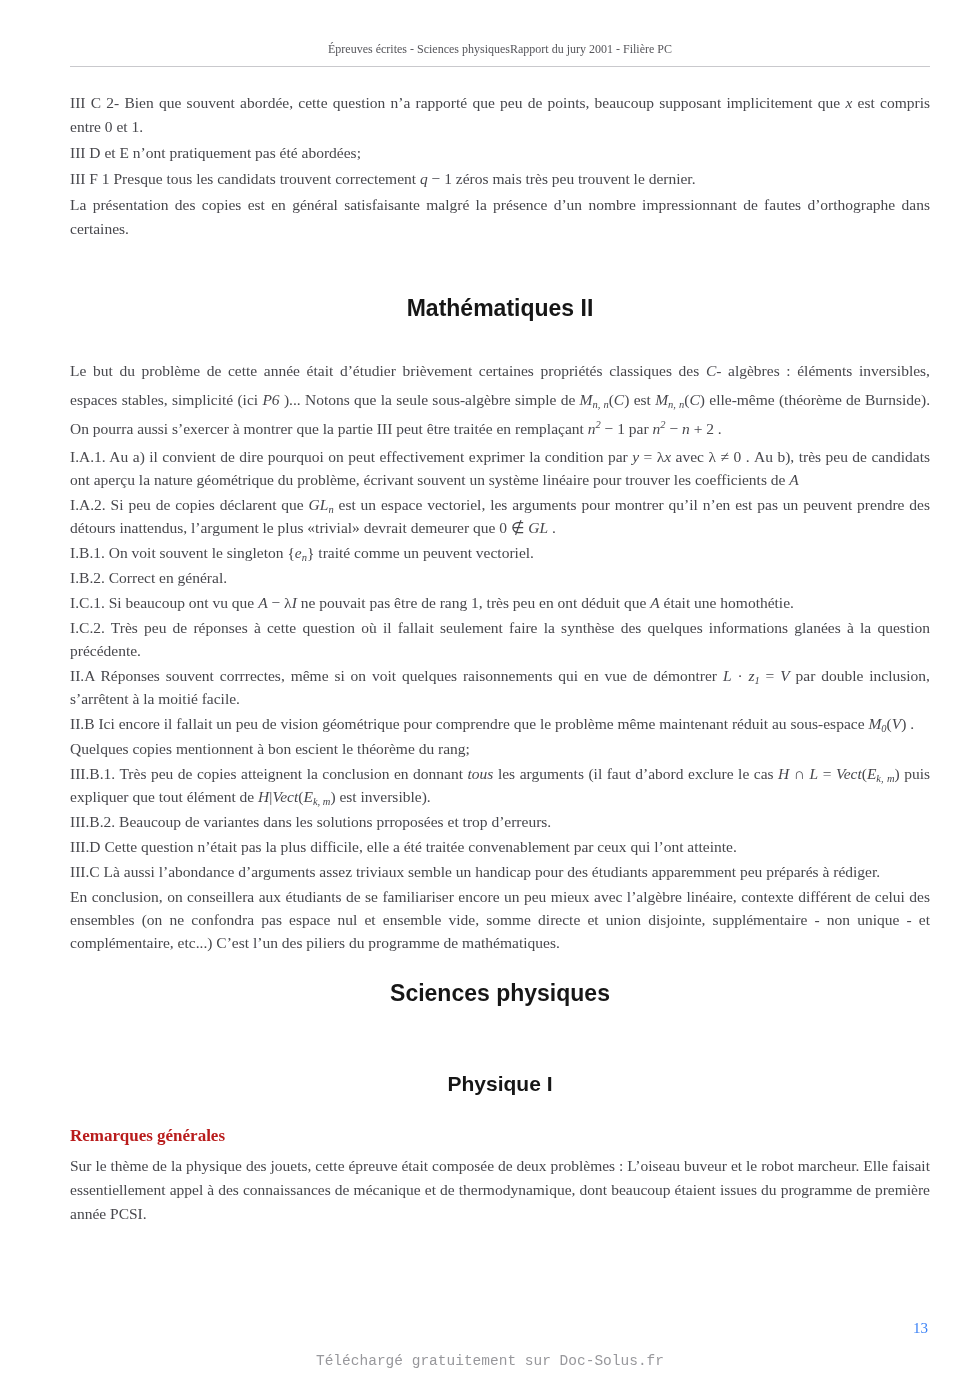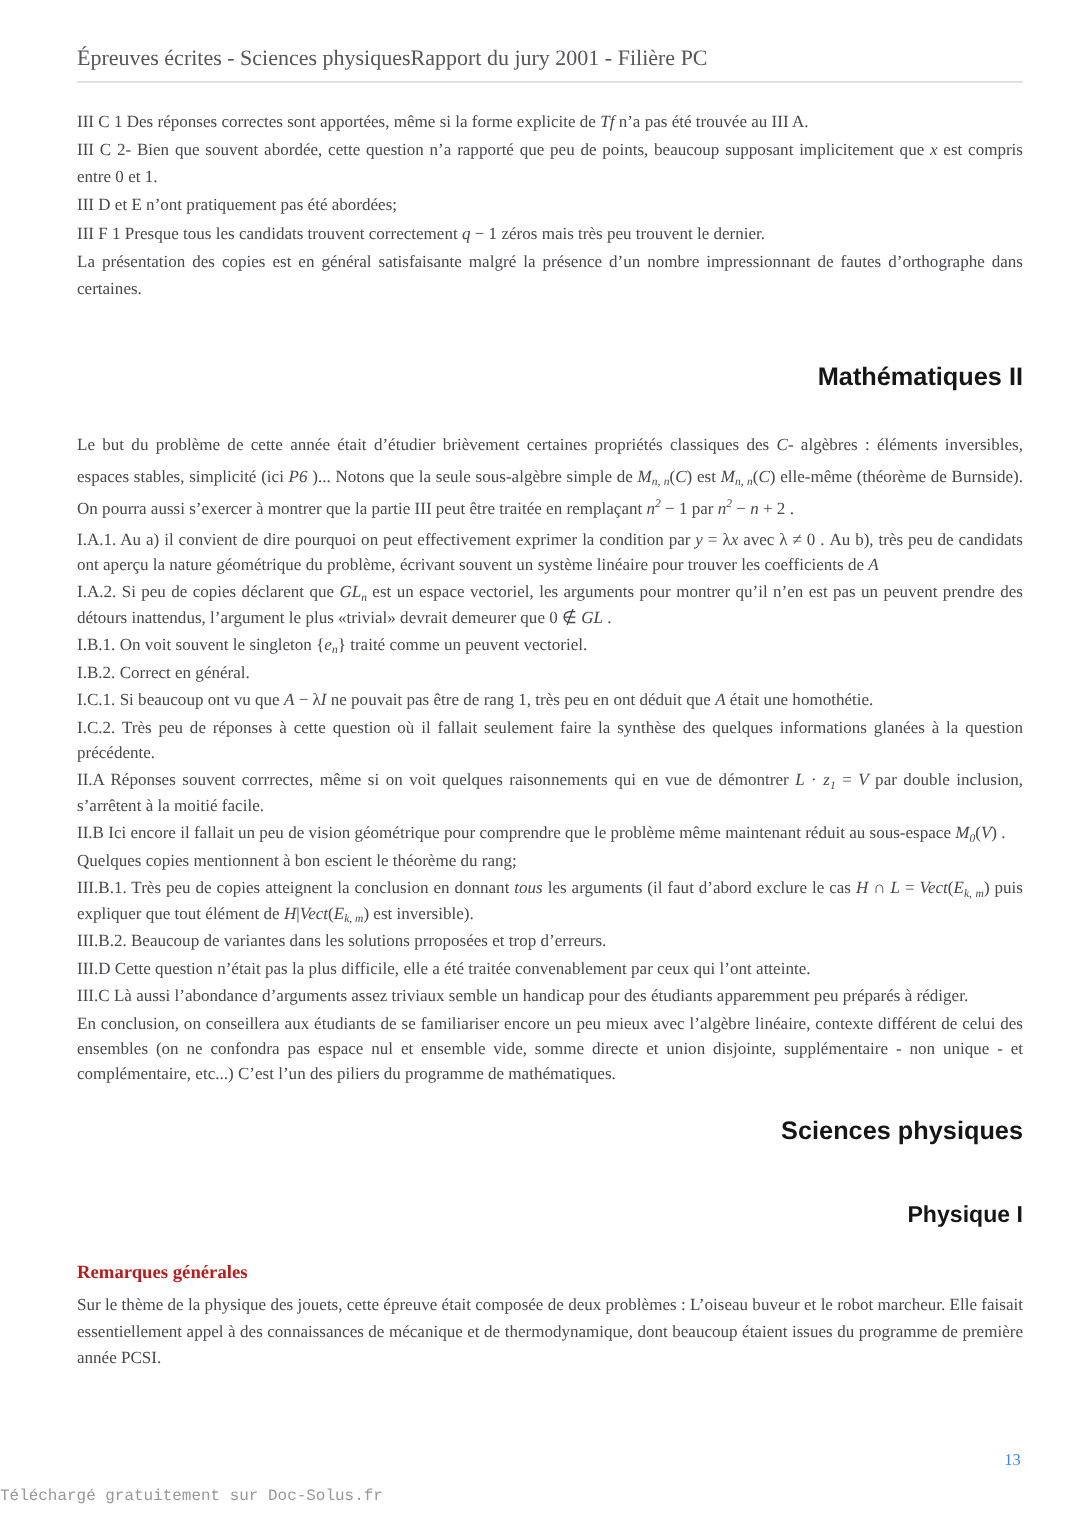--- a/index.html
+++ b/index.html
@@ -8,81 +8,81 @@
     width:980px; height:1387px;
     margin:0 auto;
     background:#ffffff;
     box-sizing:border-box;
     padding:42px 50px 0 70px;
     font-family:"Liberation Serif", serif;
     color:#47474c;
     overflow:hidden;
   }
   .hdr {
-    display:flex; justify-content:flex-start; align-items:baseline;
-    font-size:20px; color:#55555a;
+    display:flex; justify-content:center; align-items:baseline;
+    font-size:12px; color:#55555a;
     padding-bottom:9px;
     border-bottom:1px solid #c9c9cd;
   }
   .doc-main { padding-top:22px; }
   .para {
     margin:2px 0;
     font-size:15.5px;
     line-height:24px;
     text-align:justify;
   }
   .sec-math .para { line-height:23px; }
   .para.loose { line-height:29px; }
   .para i { font-style:italic; }
   .para sub, .para sup { font-style:italic; font-size:10.5px; line-height:0; }
   .para sub { vertical-align:-3px; }
   .para sup { vertical-align:6px; }
   .sec-title {
     font-family:"Liberation Sans", sans-serif;
     font-weight:bold;
     color:#161616;
-    text-align:right;
+    text-align:center;
     font-size:23px;
     margin:54px 0 34px 0;
   }
   .sec-title.sp { margin:26px 0 0 0; }
-  .sec-title.phys1 { font-size:21px; margin:52px 0 0 0; }
+  .sec-title.phys1 { font-size:21px; margin:65px 0 0 0; }
   .subsec-title {
     font-family:"Liberation Serif", serif;
     font-weight:bold;
     color:#b91c1c;
     font-size:17px;
     margin:30px 0 8px 0;
   }
   .remarks .para { line-height:24px; }
   .page-number {
     position:absolute; right:52px; bottom:50px;
     font-size:15px; color:#3b82f6;
   }
   .download-notice {
     position:absolute; left:0; bottom:18px; width:100%;
+    text-align:center;
     font-family:"Liberation Mono", monospace;
     font-size:14.5px;
     color:#98989c;
   }
 </style>
 </head>
 <body>
 
 <div class="page">
 
   <div class="hdr">
     <span>Épreuves écrites - Sciences physiques</span>
     <span>Rapport du jury 2001 - Filière PC</span>
   </div>
 
   <div class="doc-main">
 
     <div>
-      <p class="para"><span>III C 1 Des réponses correctes sont apportées, même si la forme explicite de </span><i>Tf</i><span> n’a pas été trouvée au III A.</span></p>
       <p class="para"><span>III C 2- Bien que souvent abordée, cette question n’a rapporté que peu de points, beaucoup supposant implicitement que </span><i>x</i><span> est compris entre 0 et 1.</span></p>
       <p class="para"><span>III D et E n’ont pratiquement pas été abordées;</span></p>
       <p class="para"><span>III F 1 Presque tous les candidats trouvent correctement </span><i>q</i><span> − 1 zéros mais très peu trouvent le dernier.</span></p>
       <p class="para"><span>La présentation des copies est en général satisfaisante malgré la présence d’un nombre impressionnant de fautes d’orthographe dans certaines.</span></p>
     </div>
 
     <h1 class="sec-title">Mathématiques II</h1>
 
     <div class="sec-math">
       <p class="para loose"><span>Le but du problème de cette année était d’étudier brièvement certaines propriétés classiques des </span><i>C</i><span>- algèbres : éléments inversibles, espaces stables, simplicité (ici </span><i>P6</i><span> )... Notons que la seule sous-algèbre simple de </span><i>M</i><sub>n, n</sub><span>(</span><i>C</i><span>) est </span><i>M</i><sub>n, n</sub><span>(</span><i>C</i><span>) elle-même (théorème de Burnside). On pourra aussi s’exercer à montrer que la partie III peut être traitée en remplaçant </span><i>n</i><sup>2</sup><span> − 1 par </span><i>n</i><sup>2</sup><span> − </span><i>n</i><span> + 2 .</span></p>

